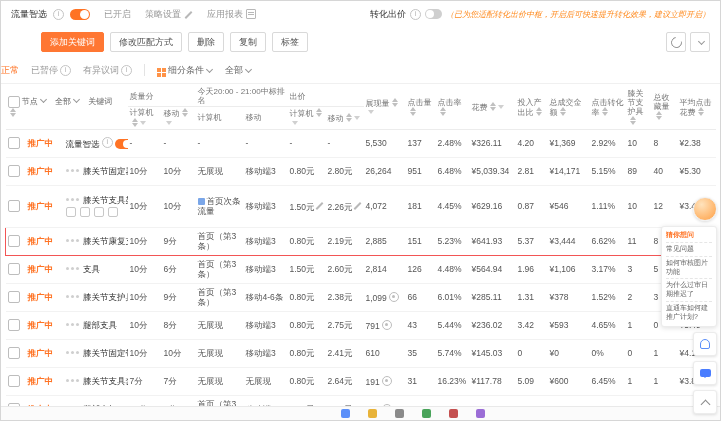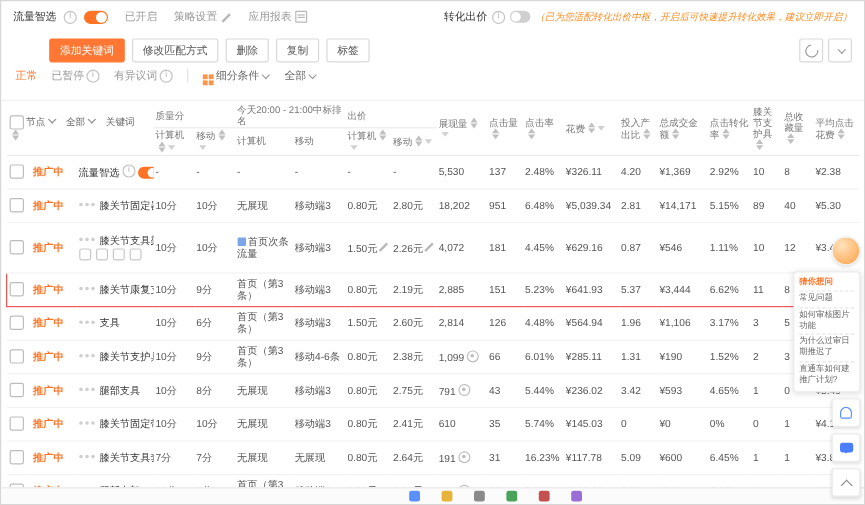--- a/index.html
+++ b/index.html
@@ -47,21 +47,21 @@
 
   
   .toolbar{height:30px;display:flex;align-items:center;gap:6px;padding:0 10px;}
   .btn{height:20px;box-sizing:border-box;display:inline-flex;align-items:center;gap:3px;padding:0 8px;
        font-size:9px;color:#555;background:#fff;border:1px solid #d9d9d9;border-radius:2px;cursor:pointer;white-space:nowrap;}
   .btn.primary{background:#ff7733;border-color:#ff7733;color:#fff;margin-left:30px;}
   .btn.square{width:20px;justify-content:center;padding:0;}
   .toolbar .right{margin-left:auto;display:flex;gap:4px;}
 
   
-  .filterbar{height:26px;display:flex;align-items:flex-start;gap:12px;padding:0 12px;font-size:9px;border-bottom:1px solid #f0f0f0;}
+  .filterbar{height:26px;display:flex;align-items:center;gap:12px;padding:0 0;font-size:9px;border-bottom:1px solid #f0f0f0;}
   .ftab{color:#999;display:inline-flex;align-items:center;gap:2px;cursor:pointer;}
   .ftab.active{color:#ff7324;}
   .vdiv{width:1px;height:12px;background:#e3e3e3;}
   .fsel{color:#666;display:inline-flex;align-items:center;cursor:pointer;}
 
   
   table{border-collapse:collapse;table-layout:fixed;width:710px;margin-left:4px;font-size:8.5px;}
   th{font-weight:normal;color:#777;font-size:8px;text-align:left;padding:1px 2px;line-height:1.15;
      border-bottom:1px solid #ececec;white-space:normal;}
   tr.h1 th{padding-top:3px;}
@@ -255,21 +255,21 @@
           
         </div>
 
       </td>
       <td>10分</td>
       <td>10分</td>
       <td class="wrap"><span>无展现</span></td>
       <td class="wrap">移动端3</td>
       <td><span>0.80元</span></td>
       <td><span>2.80元</span></td>
-      <td><span>18,202</span></td>
+      <td><span>26,264</span></td>
       <td>951</td>
       <td>6.48%</td>
       <td>¥5,039.34</td>
       <td>2.81</td>
       <td>¥14,171</td>
       <td>5.15%</td>
       <td>89</td>
       <td>40</td>
       <td>¥5.30</td>
     </tr>
@@ -381,21 +381,21 @@
       <td>9分</td>
       <td class="wrap"><span>首页（第3条）</span></td>
       <td class="wrap">移动4-6条</td>
       <td><span>0.80元</span></td>
       <td><span>2.38元</span></td>
       <td><span>1,099</span><span class="ic-flag"></span></td>
       <td>66</td>
       <td>6.01%</td>
       <td>¥285.11</td>
       <td>1.31</td>
-      <td>¥190</td>
+      <td>¥378</td>
       <td>1.52%</td>
       <td>2</td>
       <td>3</td>
       <td>¥4.32</td>
     </tr>
         <tr>
       <td><span class="checkbox"></span></td>
       <td><span class="status">推广中</span></td>
       <td>
         <div>

